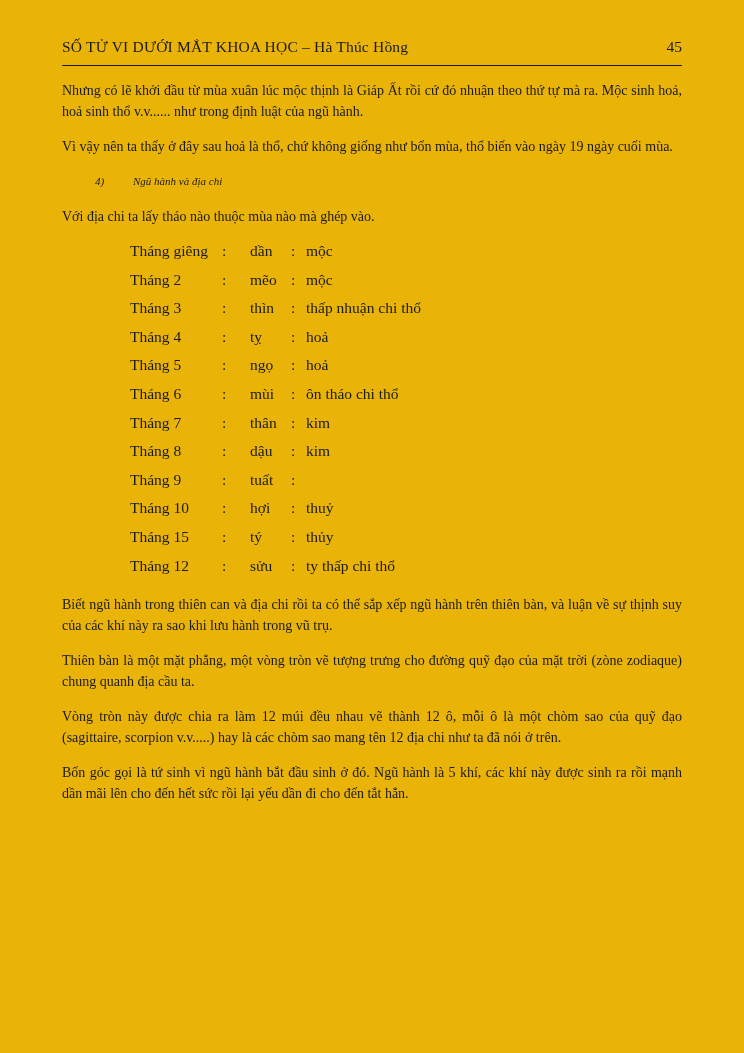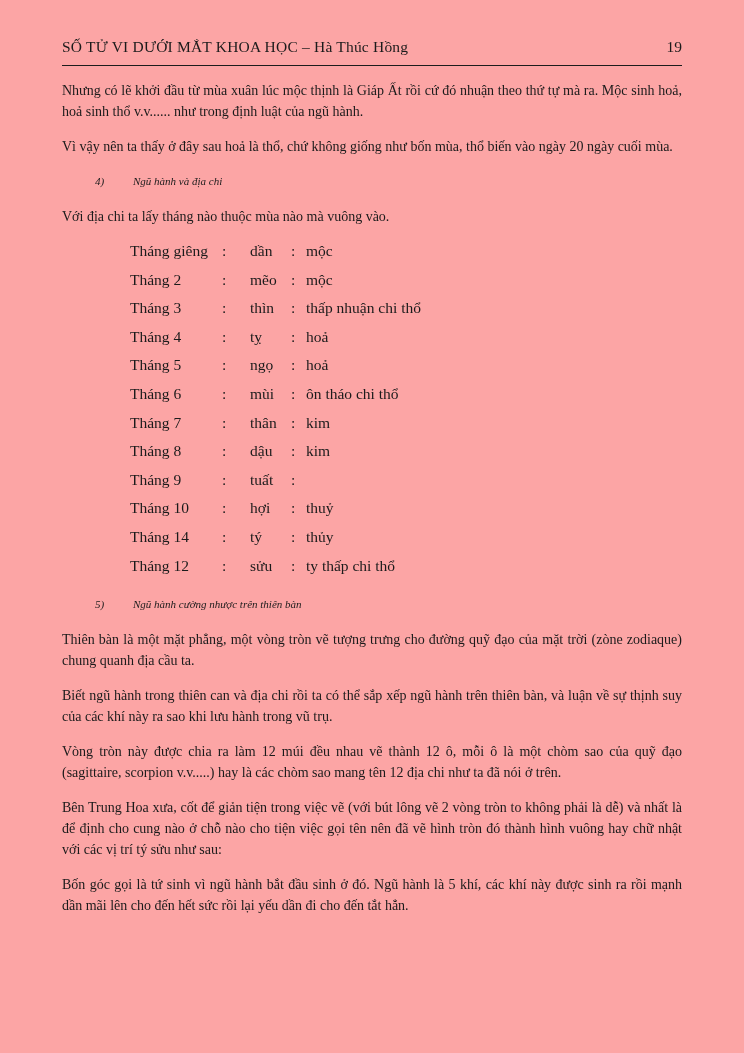--- a/index.html
+++ b/index.html
@@ -1,21 +1,21 @@
 <!DOCTYPE html>
 <html><head>
 <meta charset="utf-8">
 <style>
   html, body { margin: 0; padding: 0; background: #ffffff; }
   .page {
     position: relative;
     width: 744px;
     height: 1053px;
     margin: 0 auto;
-    background: #fca5a5;
+    background: #eab308;
     box-sizing: border-box;
     padding: 36px 62px 0 62px;
     font-family: "Liberation Serif", "DejaVu Serif", serif;
     color: #1b1b1b;
     overflow: hidden;
   }
   .running-header {
     display: flex;
     justify-content: space-between;
     align-items: baseline;
@@ -56,32 +56,32 @@
     white-space: nowrap;
   }
 </style>
 </head>
 <body>
 
 <div class="page">
 
   <div class="running-header">
     <span class="running-title">SỐ TỬ VI DƯỚI MẮT KHOA HỌC – Hà Thúc Hồng</span>
-    <span class="page-number">19</span>
+    <span class="page-number">45</span>
   </div>
   <hr class="header-rule">
 
   <p class="para">Nhưng có lẽ khởi đầu từ mùa xuân lúc mộc thịnh là Giáp Ất rồi cứ đó nhuận theo thứ tự mà ra. Mộc sinh hoả, hoả sinh thổ v.v...... như trong định luật của ngũ hành.</p>
-  <p class="para">Vì vậy nên ta thấy ở đây sau hoả là thổ, chứ không giống như bốn mùa, thổ biến vào ngày 20 ngày cuối mùa.</p>
+  <p class="para">Vì vậy nên ta thấy ở đây sau hoả là thổ, chứ không giống như bốn mùa, thổ biến vào ngày 19 ngày cuối mùa.</p>
 
   <div class="section-heading">
     <span class="section-number">4)</span><span>Ngũ hành và địa chi</span>
   </div>
 
-  <p class="para">Với địa chi ta lấy tháng nào thuộc mùa nào mà vuông vào.</p>
+  <p class="para">Với địa chi ta lấy tháo nào thuộc mùa nào mà ghép vào.</p>
 
   <div class="month-table">
     <div class="month-row">
       <span>Tháng giêng</span>
         <span>:</span>
         <span>dần</span>
         <span>:</span>
         <span>mộc</span>
     </div>
     <div class="month-row">
@@ -140,39 +140,35 @@
         <span>:</span>
     </div>
     <div class="month-row">
       <span>Tháng 10</span>
         <span>:</span>
         <span>hợi</span>
         <span>:</span>
         <span>thuỷ</span>
     </div>
     <div class="month-row">
-      <span>Tháng 14</span>
+      <span>Tháng 15</span>
         <span>:</span>
         <span>tý</span>
         <span>:</span>
         <span>thủy</span>
     </div>
     <div class="month-row">
       <span>Tháng 12</span>
         <span>:</span>
         <span>sửu</span>
         <span>:</span>
         <span>ty thấp chi thổ</span>
     </div>
   </div>
 
 
-  <div class="section-heading">
-    <span class="section-number">5)</span><span>Ngũ hành cường nhược trên thiên bàn</span>
-  </div>
 
+  <p class="para">Biết ngũ hành trong thiên can và địa chi rồi ta có thể sắp xếp ngũ hành trên thiên bàn, và luận về sự thịnh suy của các khí này ra sao khi lưu hành trong vũ trụ.</p>
   <p class="para">Thiên bàn là một mặt phẳng, một vòng tròn vẽ tượng trưng cho đường quỹ đạo của mặt trời (zòne zodiaque) chung quanh địa cầu ta.</p>
-  <p class="para">Biết ngũ hành trong thiên can và địa chi rồi ta có thể sắp xếp ngũ hành trên thiên bàn, và luận về sự thịnh suy của các khí này ra sao khi lưu hành trong vũ trụ.</p>
   <p class="para">Vòng tròn này được chia ra làm 12 múi đều nhau vẽ thành 12 ô, mỗi ô là một chòm sao của quỹ đạo (sagittaire, scorpion v.v.....) hay là các chòm sao mang tên 12 địa chi như ta đã nói ở trên.</p>
-  <p class="para">Bên Trung Hoa xưa, cốt để giản tiện trong việc vẽ (với bút lông vẽ 2 vòng tròn to không phải là dễ) và nhất là để định cho cung nào ở chỗ nào cho tiện việc gọi tên nên đã vẽ hình tròn đó thành hình vuông hay chữ nhật với các vị trí tý sửu như sau:</p>
   <p class="para">Bốn góc gọi là tứ sinh vì ngũ hành bắt đầu sinh ở đó. Ngũ hành là 5 khí, các khí này được sinh ra rồi mạnh dần mãi lên cho đến hết sức rồi lại yếu dần đi cho đến tắt hẳn.</p>
 
 </div>
 
 </body></html>

